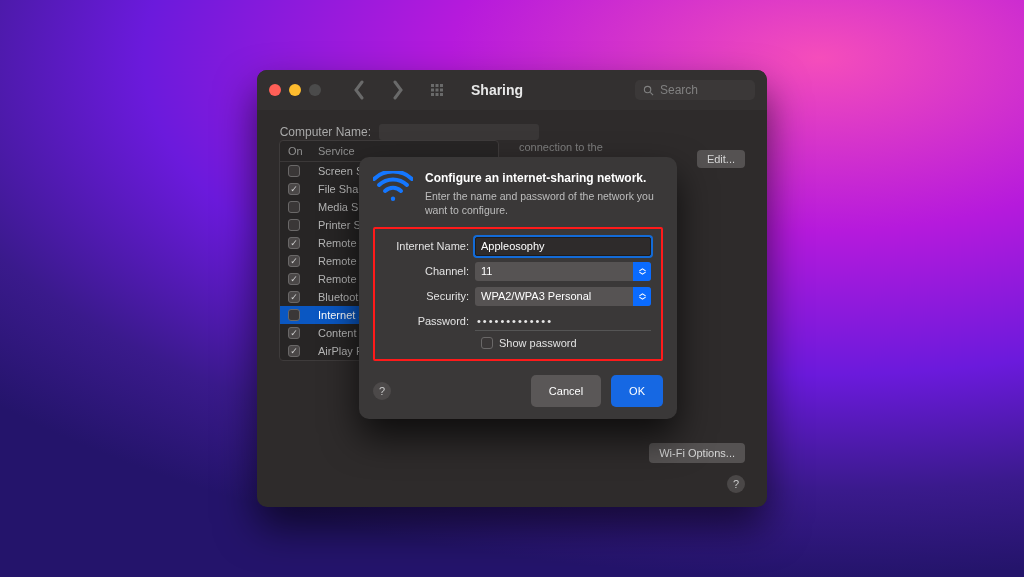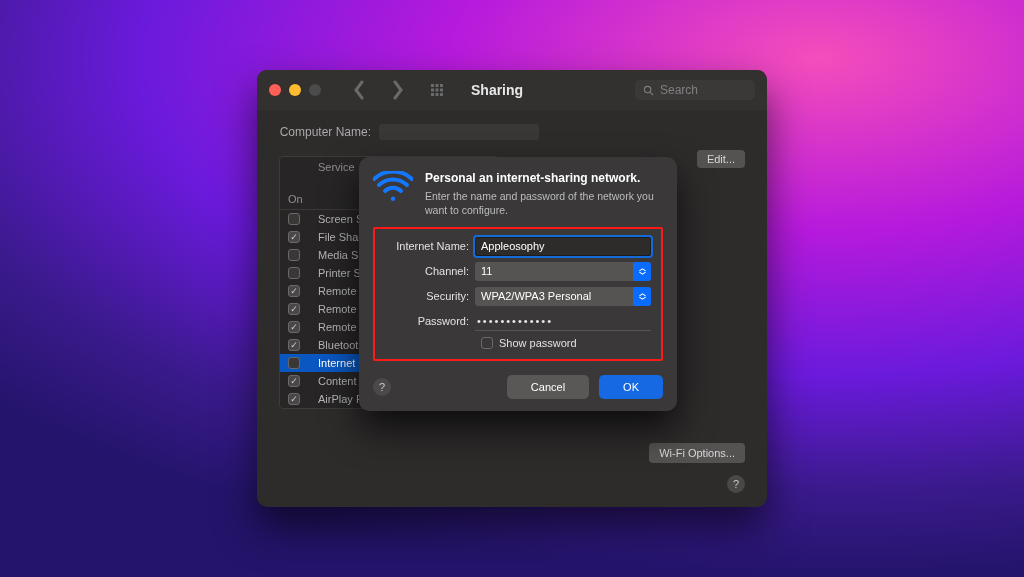--- a/index.html
+++ b/index.html
@@ -16,28 +16,28 @@
   .titlebar { height:40px; display:flex; align-items:center; padding:0 12px; background:#333030;gap:17px; }
   .traffic { display:flex; gap:8px; margin-right:12px; }
   .traffic span { width:12px; height:12px; border-radius:50%; display:block; }
   .tl-close{background:#ff5f57;} .tl-min{background:#febc2e;} .tl-max{background:#4b4b4b;}
   .navbtn { width:20px; height:20px; display:flex; align-items:center; justify-content:center; color:#6a6a6a; font-size:14px; }
   .grid-icon{ margin:0 6px; color:#6a6a6a; }
   .title { color:#e8e8e8; font-weight:600; font-size:14px; margin-left:4px;}
   .spacer{flex:1;}
   .searchbox{ display:flex; align-items:center; gap:6px; background:#3b3838; border-radius:5px; padding:3px 8px; width:120px; color:#808080; font-size:12px;}
   .body { padding:14px 22px 14px 22px; font-size:12px; }
-  .row-cname{ display:flex; align-items:center; margin-bottom:16px;}
+  .row-cname{ display:flex; align-items:center; margin-bottom:0;}
   .label-cname{ width:100px; text-align:right; padding-right:8px; color:#a9a9a9; font-size:12px;}
   .cname-field{ flex:1; height:16px; background:#3a3737; border-radius:3px; max-width:160px;}
   .editbtn{ position:absolute; right:22px; top:80px; background:#555252; border:none; color:#d7d7d7; font-size:11px; padding:3px 10px; border-radius:4px;}
   .splitarea{ display:flex; gap:10px; position:relative; }
   .svc-table{ width:220px; background:#272525; border:1px solid #3e3b3b; border-radius:4px; overflow:hidden; font-size:11px;}
   .svc-head{ display:flex; padding:4px 8px; color:#8f8f8f; border-bottom:1px solid #3b3838;}
-  .svc-head .c-on{width:30px;margin-top:32px;} .svc-head .c-name{flex:1;}
+  .svc-head .c-on{width:30px;} .svc-head .c-name{flex:1;}
   .svc-row{ display:flex; align-items:center; padding:3px 8px; color:#b6b6b6;}
   .svc-row.sel{ background:#0a57c2; color:#fff;}
   .svc-row .c-on{width:30px; display:flex; align-items:center;}
   .chk{ width:12px; height:12px; border-radius:3px; border:1px solid #6a6868; display:flex; align-items:center; justify-content:center; font-size:9px; color:#d0d0d0; background:#4a4747;}
   .chk.emp{ background:#3a3737;}
   .svc-row .c-name{flex:1; white-space:nowrap; overflow:hidden; text-overflow:ellipsis;}
   .right-info{ flex:1; font-size:11px; color:#7e7e7e; }
   .right-info .hint{ padding-left:10px; line-height:1.4; }
   .devbox{ margin-top:80px; padding-left:10px; color:#b6b6b6;}
   .devrow{ margin:2px 0;}
@@ -58,21 +58,21 @@
   .fsel{ position:relative; flex:1; height:19px; background:#565353; border-radius:3px; color:#fff; font-size:11px; display:flex; align-items:center; padding:0 20px 0 6px;}
   .fsel .chev{ position:absolute; right:0; top:0; height:100%; width:18px; background:#0a6bff; border-radius:0 3px 3px 0; display:flex; align-items:center; justify-content:center;}
   .fsel .chev svg{ width:9px; height:9px; }
   .dots{ flex:1; color:#e8e8e8; font-size:11px; letter-spacing:2px; height:19px; display:flex; align-items:center; border-bottom:1px solid #555; padding-left:2px;}
   .pwhint{ font-size:10px; color:#bdbdbd; margin:2px 0 8px 96px; line-height:1.3;}
   .showpw{ display:flex; align-items:center; gap:6px; margin-left:96px; font-size:11px; color:#e2e2e2;}
   .showpw .chk{ width:12px;height:12px; border-radius:3px; border:1px solid #6a6868; background:#3a3737;}
   .modal-foot{ display:flex; align-items:center; gap:10px; margin-top:14px;}
   .helpq{ width:18px;height:18px;border-radius:50%; background:#4c4949; color:#c9c9c9; font-size:11px; display:flex;align-items:center;justify-content:center; border:none;}
   .mspacer{flex:1;}
-  .btn{ height:24px; border:none; border-radius:5px; font-size:11px; padding:0 24px; color:#fff;}
+  .btn{ height:32px; border:none; border-radius:5px; font-size:11px; padding:0 18px; color:#fff;}
   .btn.cancel{ background:#5a5757;}
   .btn.ok{ background:#1668e3;}
   svg{display:block;}
 </style>
 </head>
 <body>
 
 <div class="window">
   <div class="titlebar">
     <div class="traffic">
@@ -216,21 +216,21 @@
     <div class="modal-top">
       <div class="wifi-ico">
         <svg viewBox="0 0 40 34" width="40" height="34">
           <path d="M20 30a2.2 2.2 0 100-4.4 2.2 2.2 0 000 4.4z" fill="#1477ff"></path>
           <path d="M12 20c4.6-4.2 11.4-4.2 16 0" stroke="#1477ff" stroke-width="4" fill="none" stroke-linecap="round"></path>
           <path d="M6 14c8-7.5 20-7.5 28 0" stroke="#1477ff" stroke-width="4" fill="none" stroke-linecap="round"></path>
           <path d="M1 8C11-2 29-2 39 8" stroke="#1477ff" stroke-width="4" fill="none" stroke-linecap="round"></path>
         </svg>
       </div>
       <div>
-        <div class="modal-title">Personal an internet-sharing network.</div>
+        <div class="modal-title">Configure an internet-sharing network.</div>
         <div class="modal-sub">Enter the name and password of the network you want to configure.</div>
       </div>
     </div>
 
     <div class="hl">
       <div class="frow">
         <div class="flabel">Internet Name:</div>
         <input class="finput focus" value="Appleosophy" style="">
       </div>
       <div class="frow">

